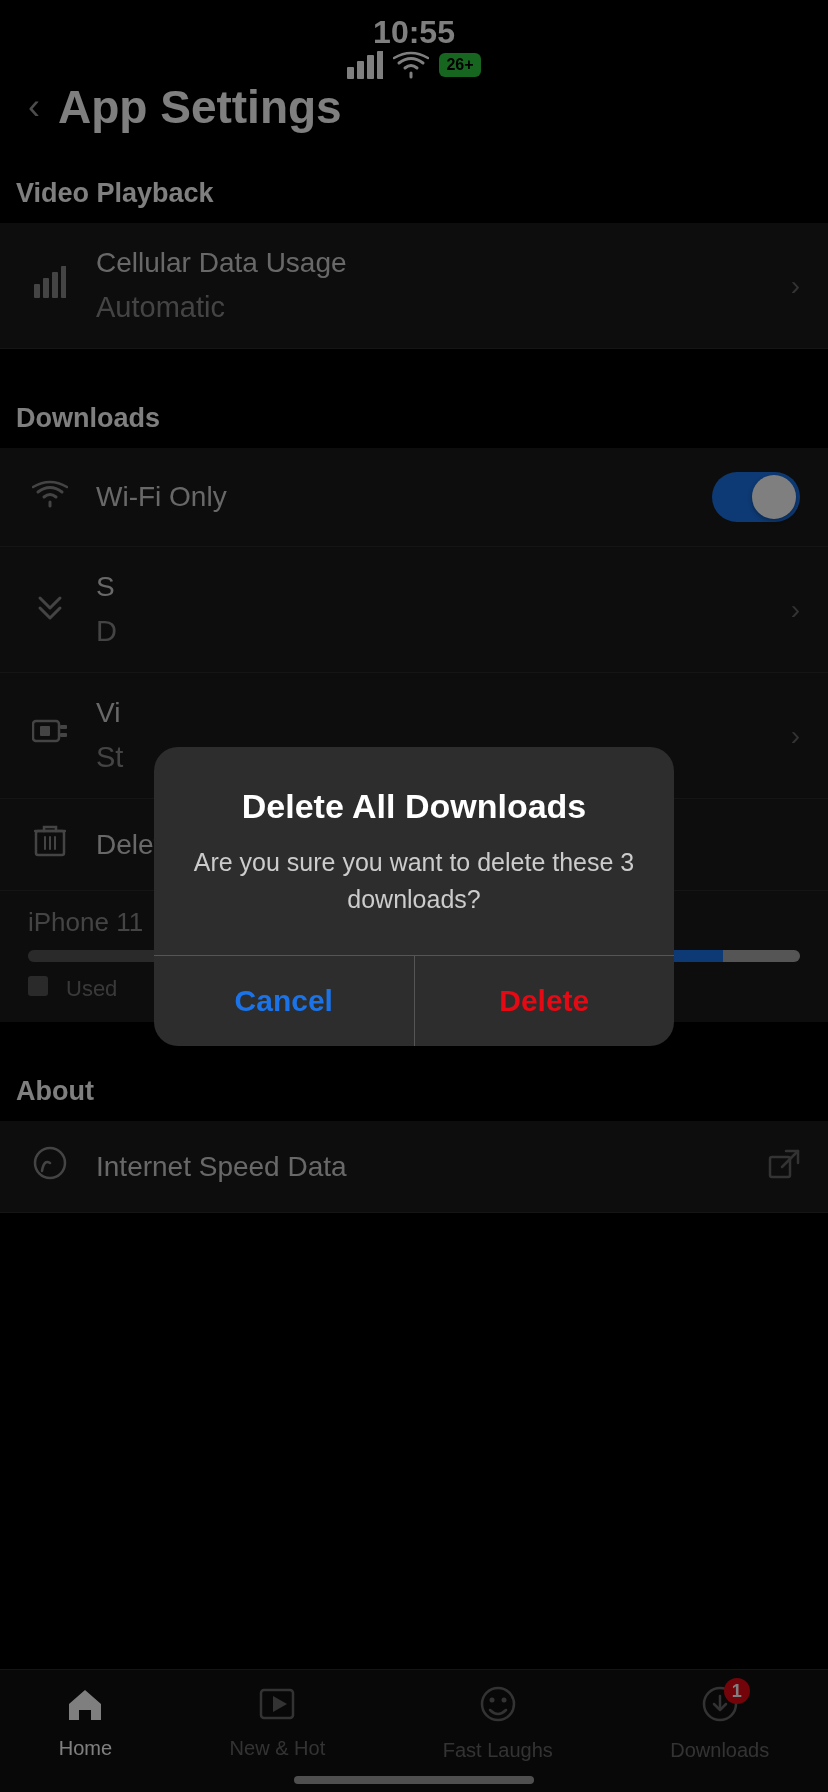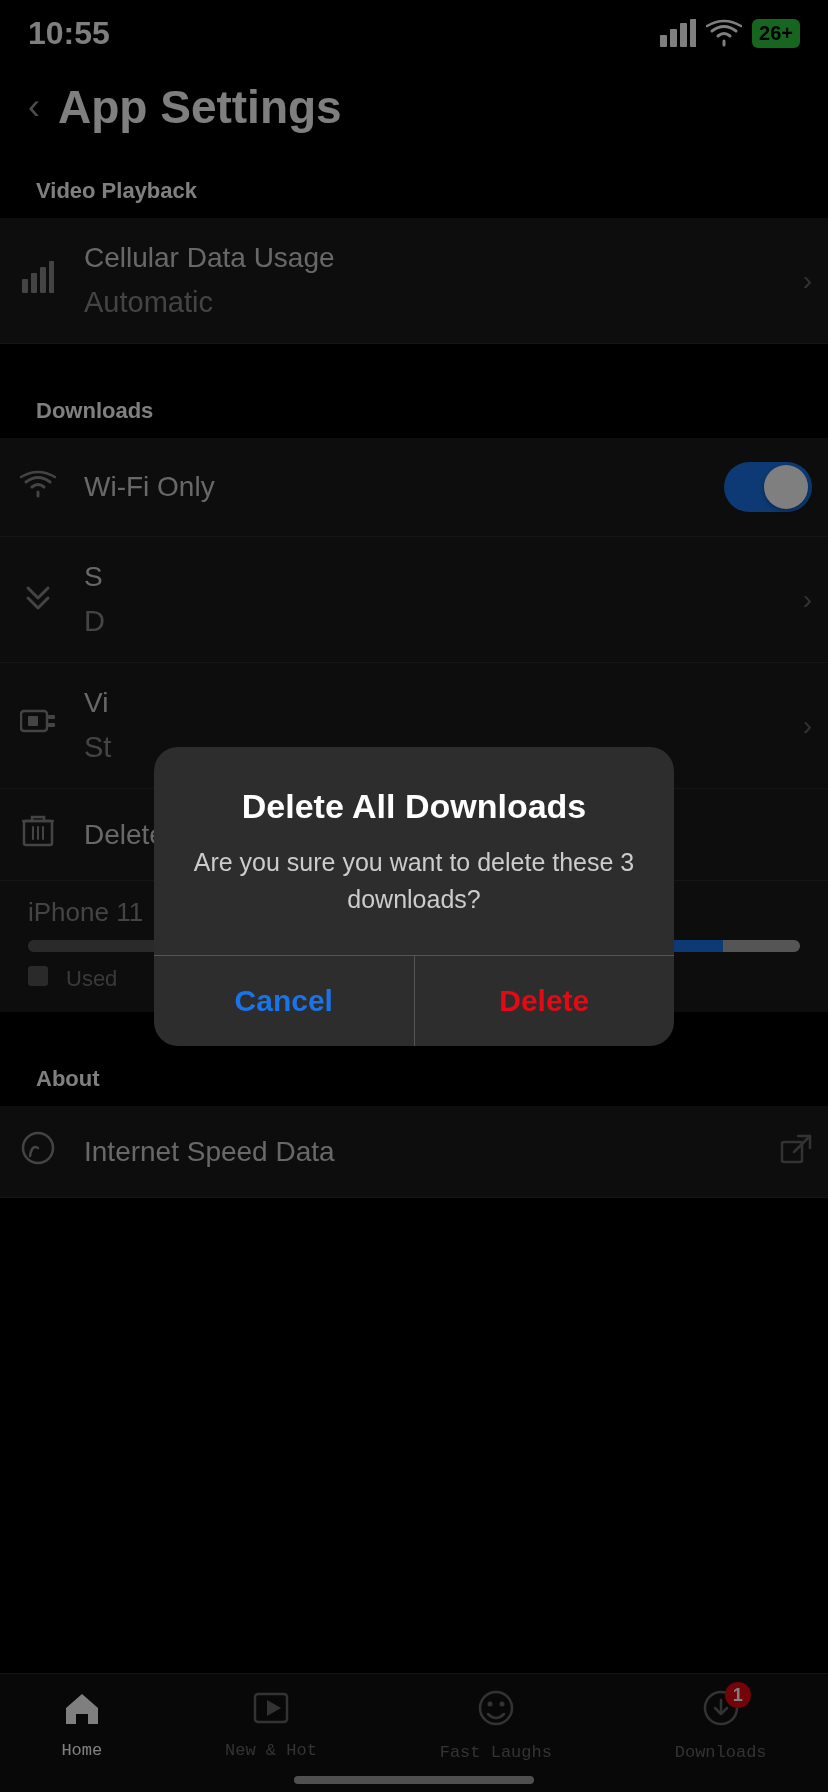--- a/index.html
+++ b/index.html
@@ -14,35 +14,36 @@
       overflow: hidden;
     }
 
     
     .status-bar {
       display: flex;
       justify-content: space-between;
       align-items: center;
       padding: 14px 28px 8px 28px;
       height: 60px;
+      flex-direction: column;
     }
     .status-time {
       font-size: 32px;
       font-weight: 700;
       color: #fff;
     }
     .status-icons {
       display: flex;
       align-items: center;
       gap: 10px;
     }
     .battery-badge {
       background: #2ecc40;
       color: #000;
-      font-size: 20px;
+      font-size: 16px;
       font-weight: 700;
       padding: 3px 7px;
       border-radius: 6px;
     }
 
     
     .header {
       display: flex;
       align-items: center;
       padding: 20px 28px 20px 28px;
@@ -54,31 +55,31 @@
       cursor: pointer;
     }
     .header-title {
       font-size: 46px;
       font-weight: 700;
       color: #fff;
     }
 
     
     .section-heading {
-      padding: 24px 28px 14px 36px;
-      font-size: 22px;
+      padding: 24px 28px 14px 16px;
+      font-size: 27px;
       font-weight: 700;
       color: #fff;
     }
 
     
     .settings-row {
       display: flex;
       align-items: center;
-      padding: 24px 16px;
+      padding: 24px 28px;
       background: #1a1a1a;
       border-bottom: 1px solid #2a2a2a;
       gap: 24px;
     }
     .settings-row-icon {
       width: 44px;
       text-align: center;
       color: #888;
       font-size: 30px;
       flex-shrink: 0;
@@ -197,23 +198,22 @@
       align-items: center;
       gap: 6px;
       cursor: pointer;
     }
     .nav-icon {
       font-size: 36px;
       color: #666;
     }
     .nav-icon.active { color: #fff; }
     .nav-label {
-      font-size: 17px;
+      font-size: 20px;
       color: #666;
-      font-family: Liberation Mono, monospace;
     }
     .nav-label.active { color: #fff; }
     .nav-badge-container {
       position: relative;
     }
     .nav-badge {
       position: absolute;
       top: -6px;
       right: -10px;
       background: #e50914;

